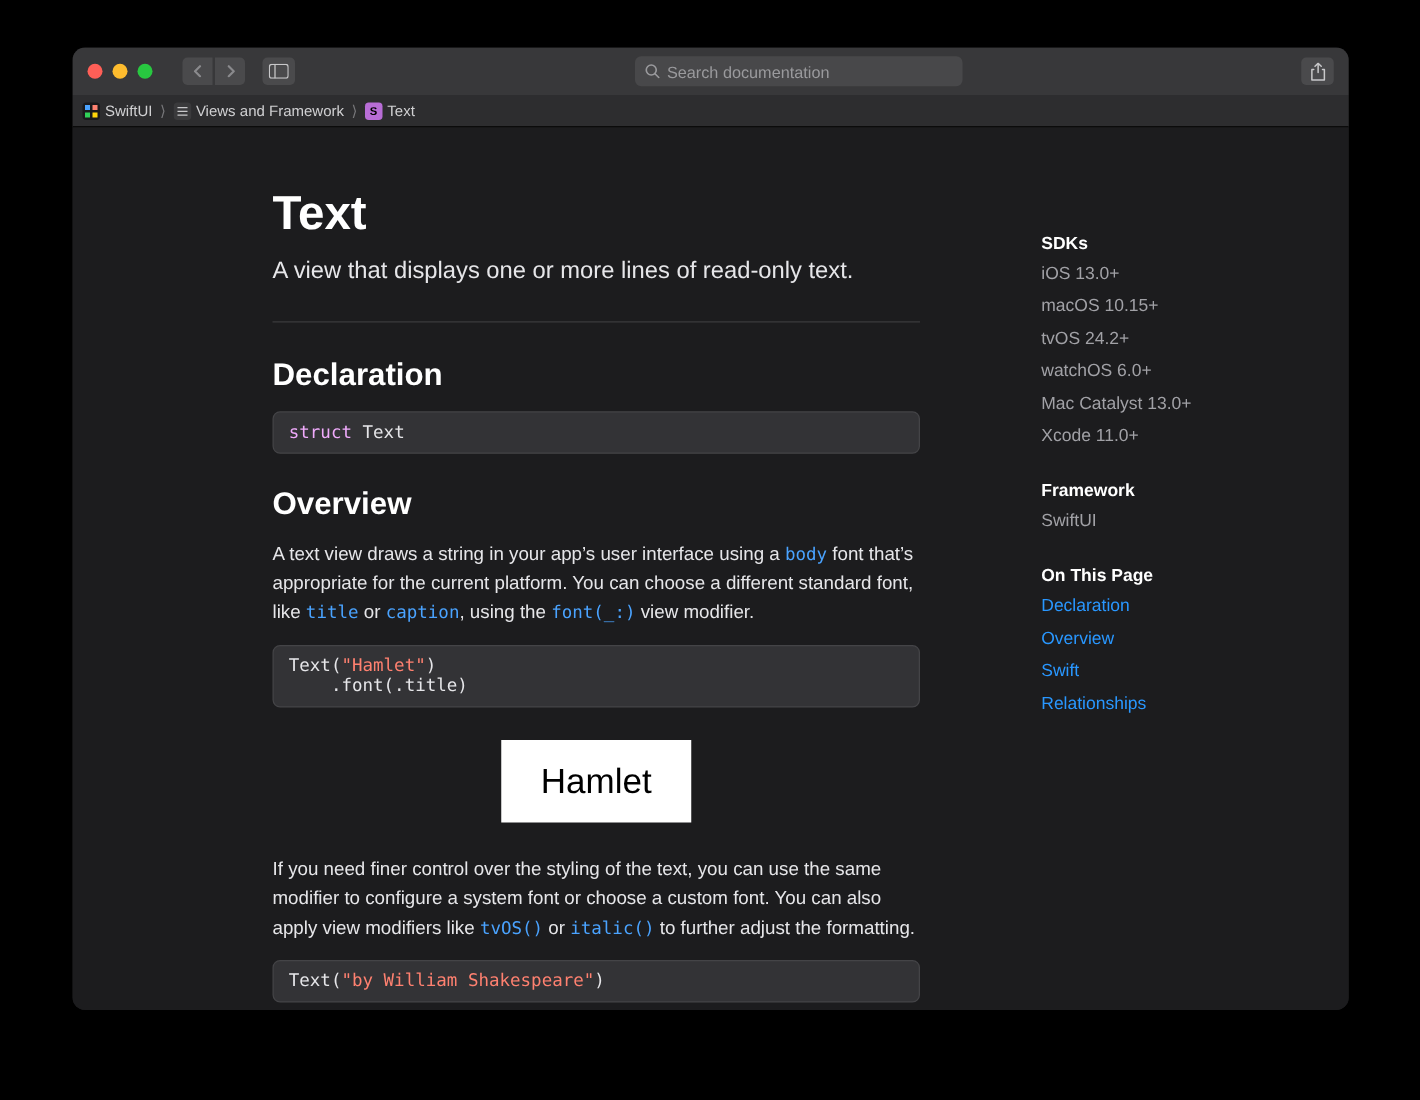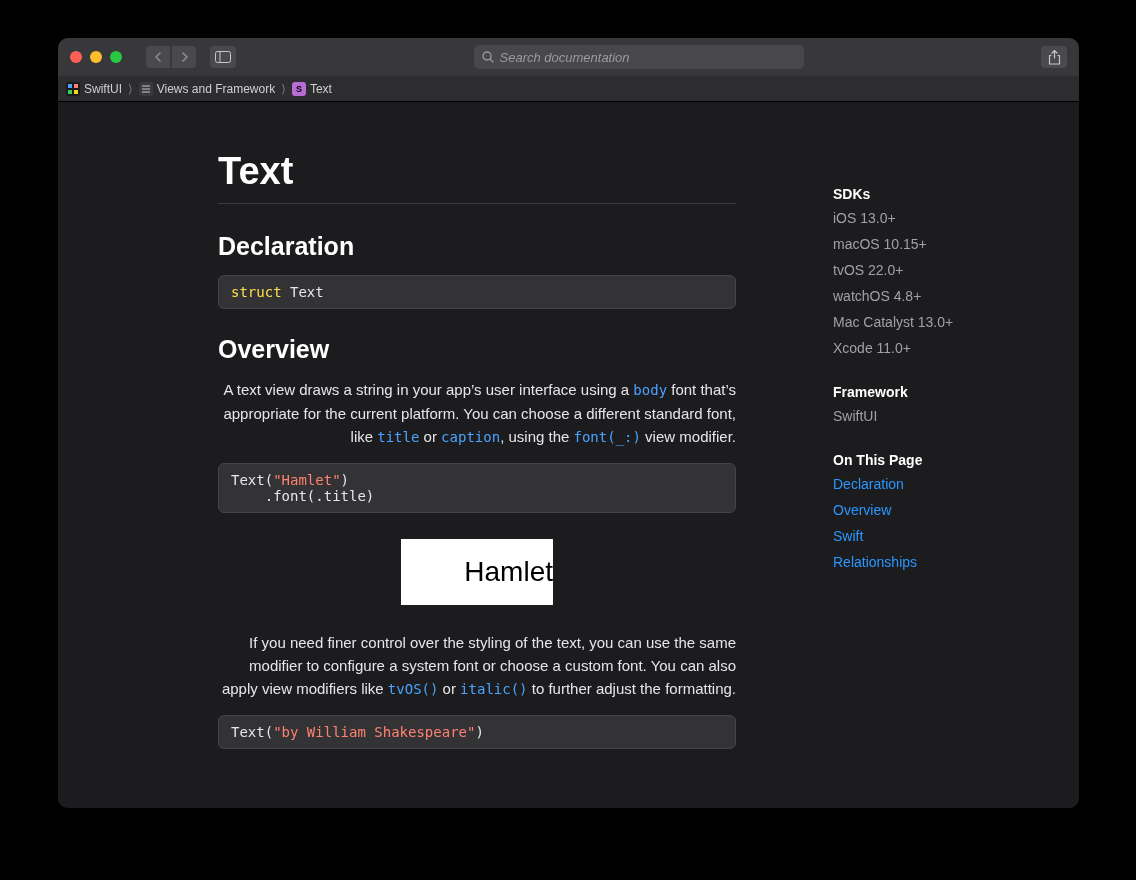--- a/index.html
+++ b/index.html
@@ -52,28 +52,27 @@
       background: #4a4a4c;
       border-radius: 4px;
       margin-left: 6px;
       display: flex; align-items: center; justify-content: center;
       color: #c8c8ca;
     }
     .search-wrap {
       flex: 1; display: flex; justify-content: center;
     }
     .search {
-      width: 330px; height: 24px;
+      width: 262px; height: 24px;
       background: #48484a;
       border-radius: 5px;
       display: flex; align-items: center;
       padding: 0 8px; gap: 6px;
       color: #9a9a9d;
       font-size: 13px;
-      font-style: italic;
     }
     .share-btn {
       width: 26px; height: 22px;
       background: #4a4a4c;
       border-radius: 4px;
       display: flex; align-items: center; justify-content: center;
       color: #c8c8ca;
     }
     .breadcrumb-bar {
       height: 26px;
@@ -119,28 +118,28 @@
       background: #333336;
       border: 1px solid #444447;
       border-radius: 6px;
       padding: 8px 12px;
       font-family: ui-monospace, "SF Mono", Menlo, Consolas, monospace;
       font-size: 14px;
       color: #e6e6e9;
       margin-bottom: 26px;
       white-space: pre;
     }
-    .kw-pink { color: #fde047; }
+    .kw-pink { color: #f0abfc; }
     .kw-str  { color: #ff8170; }
-    .para { font-size: 15px; color: #e6e6e9; line-height: 1.55; margin-bottom: 14px; text-align: right; }
+    .para { font-size: 15px; color: #e6e6e9; line-height: 1.55; margin-bottom: 14px; }
     .code-link { font-family: ui-monospace, "SF Mono", Menlo, monospace; color: #4aa3ff; font-size: 14px; }
     .preview {
       width: 152px; height: 66px;
       background: #fff; color: #000;
-      display: flex; align-items: center; justify-content: flex-end;
+      display: flex; align-items: center; justify-content: center;
       font-size: 28px; font-family: -apple-system, sans-serif;
       margin: 16px auto 26px auto;
     }
     .side-col {
       width: 254px;
       padding: 84px 20px 0 8px;
       color: #e6e6e9;
       font-size: 14px;
     }
     .side-h { font-weight: 700; color:#fff; margin-bottom: 8px; }
@@ -223,20 +222,21 @@
     <div class="bc-item">
       <span class="bc-icon bc-icon-s">S</span>
       <span>Text</span>
     </div>
   </div>
 
   <div class="content-area">
     <div class="main-col">
       <div class="main-inner">
         <div class="page-title">Text</div>
+        <div class="summary">A view that displays one or more lines of read-only text.</div>
         <hr class="hr">
 
         <div class="h2">Declaration</div>
         <div class="codebox"><span class="kw-pink">struct</span> <span>Text</span></div>
 
         <div class="h2">Overview</div>
 
         <p class="para"><span>A text view draws a string in your app’s user interface using a </span><span class="code-link">body</span><span> font that’s appropriate for the current platform. You can choose a different standard font, like </span><span class="code-link">title</span><span> or </span><span class="code-link">caption</span><span>, using the </span><span class="code-link">font(_:)</span><span> view modifier.</span></p>
 
         <div class="codebox"><span>Text(</span><span class="kw-str">"Hamlet"</span><span>)
@@ -250,22 +250,22 @@
 
         <div class="codebox" style="margin-bottom:0;"><span>Text(</span><span class="kw-str">"by William Shakespeare"</span><span>)</span></div>
       </div>
     </div>
 
     <div class="side-col">
       <div class="side-group">
         <div class="side-h">SDKs</div>
         <div class="side-item">iOS 13.0+</div>
         <div class="side-item">macOS 10.15+</div>
-        <div class="side-item">tvOS 22.0+</div>
-        <div class="side-item">watchOS 4.8+</div>
+        <div class="side-item">tvOS 24.2+</div>
+        <div class="side-item">watchOS 6.0+</div>
         <div class="side-item">Mac Catalyst 13.0+</div>
         <div class="side-item">Xcode 11.0+</div>
       </div>
       <div class="side-group">
         <div class="side-h">Framework</div>
         <div class="side-item">SwiftUI</div>
       </div>
       <div class="side-group">
         <div class="side-h">On This Page</div>
         <div class="side-link">Declaration</div>

